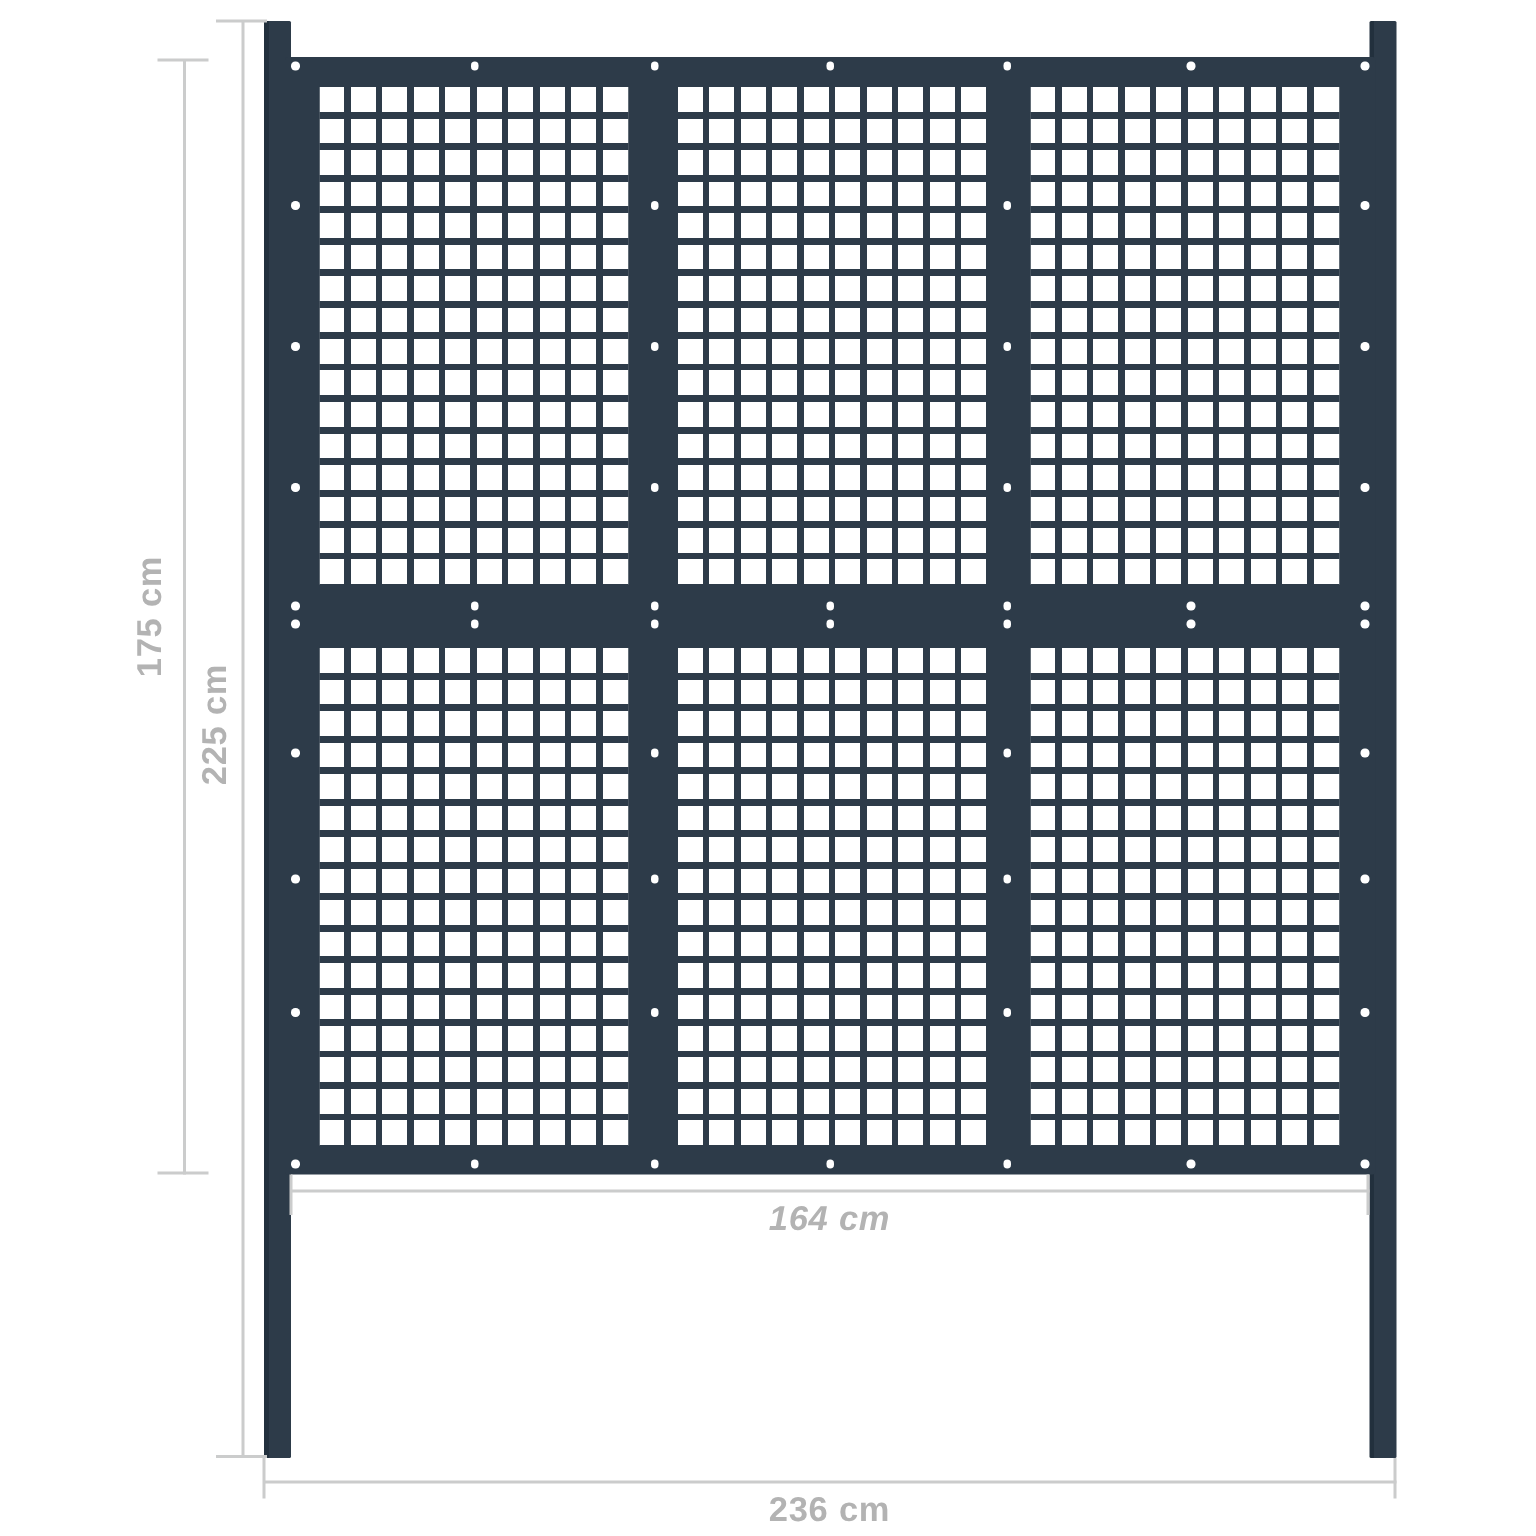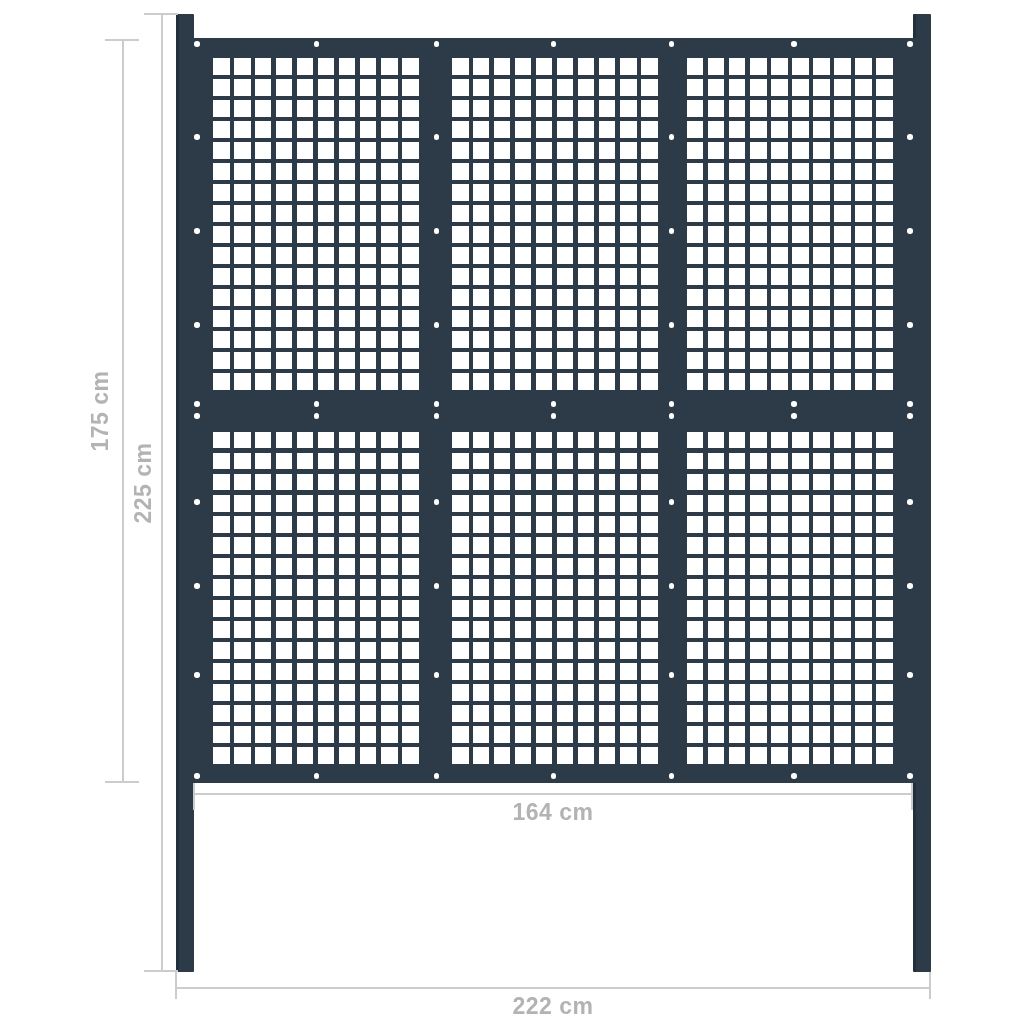--- a/index.html
+++ b/index.html
@@ -124,20 +124,20 @@
   <div class="dim-label vert" style="left:100px;top:411px;">175 cm</div>
 
   <div class="dim-line" style="left:160.5px;top:14px;width:2px;height:958px;"></div>
   <div class="dim-line" style="left:144px;top:13px;width:34px;height:2px;"></div>
   <div class="dim-line" style="left:144px;top:970px;width:34px;height:2px;"></div>
   <div class="dim-label vert" style="left:143px;top:483px;">225 cm</div>
 
   <div class="dim-line" style="left:194px;top:793px;width:719px;height:2px;"></div>
   <div class="dim-line" style="left:193px;top:783px;width:2px;height:27px;"></div>
   <div class="dim-line" style="left:911px;top:783px;width:2px;height:27px;"></div>
-  <div class="dim-label horiz" style="left:553px;top:799px;">164 cm</div>
+  <div class="dim-label horiz" style="left:553px;top:799px;font-style:italic;">164 cm</div>
 
   <div class="dim-line" style="left:176px;top:987px;width:755px;height:2px;"></div>
   <div class="dim-line" style="left:175px;top:972px;width:2px;height:27px;"></div>
   <div class="dim-line" style="left:929px;top:972px;width:2px;height:27px;"></div>
-  <div class="dim-label horiz" style="left:553px;top:993px;">222 cm</div>
+  <div class="dim-label horiz" style="left:553px;top:993px;">236 cm</div>
 
 </div>
 
 </body></html>

